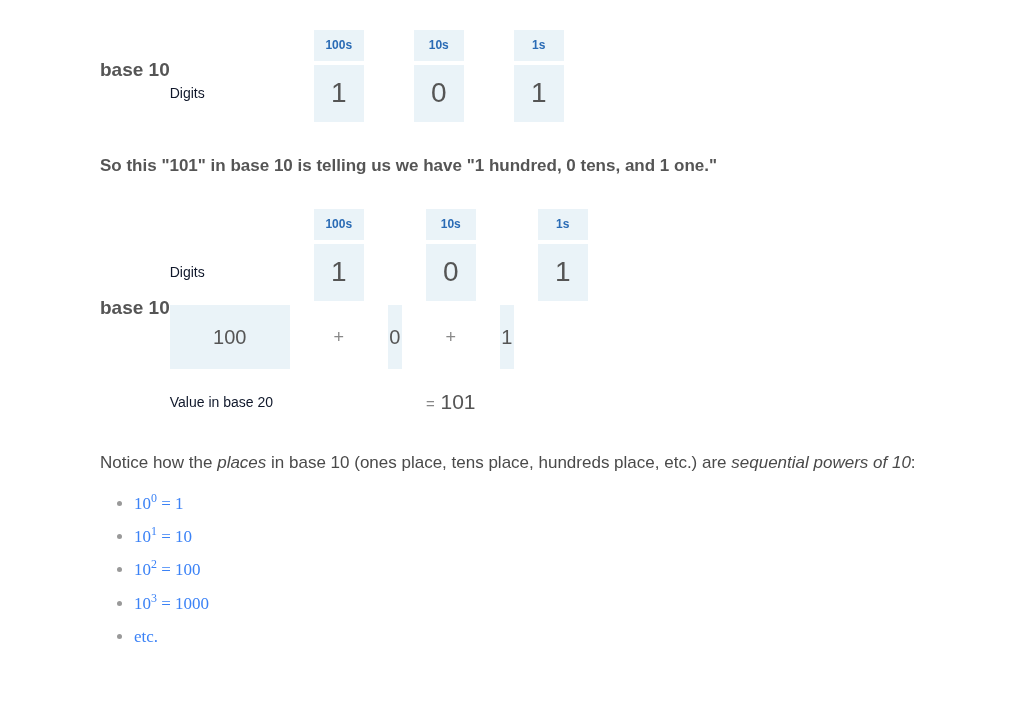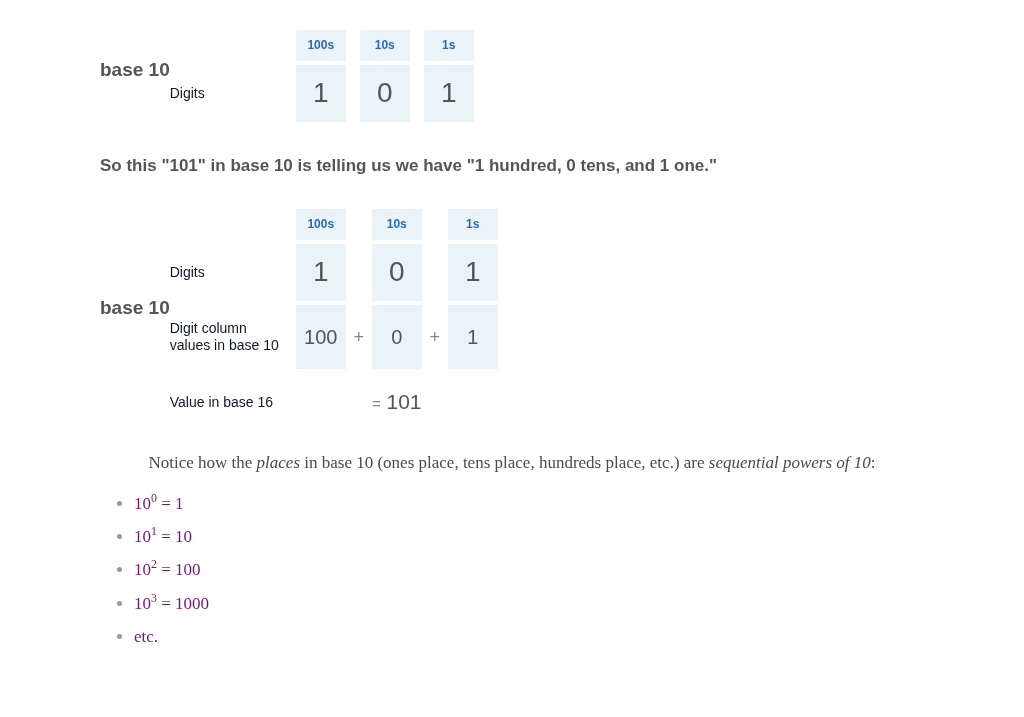--- a/index.html
+++ b/index.html
@@ -7,21 +7,21 @@
     padding: 30px 100px 40px 100px;
     font-family: Georgia, 'Times New Roman', serif;
     color: #4a4a4a;
     font-size: 17px;
     line-height: 1.6;
   }
   .sans { font-family: -apple-system, BlinkMacSystemFont, "Segoe UI", Helvetica, Arial, sans-serif; }
 
   .table-block { display: flex; flex-direction: row; align-items: center; margin: 0 0 30px 0; }
   .table-title { font-weight: 700; color:#555; font-size: 19px; margin-bottom: 12px; text-align:center; }
-  .table-grid { display: grid; column-gap: 6px; align-items: center; }
+  .table-grid { display: grid; column-gap: 24px; align-items: center; }
   .t1 { grid-template-columns: 120px 50px 2px 50px 2px 50px; }
   .t2 { grid-template-columns: 120px 50px 14px 50px 14px 50px; }
 
   .rowlabel { font-size: 14px; color:#0f172a; padding-right: 8px; line-height:1.2; }
   .headcell {
     background:#eaf3f8; color:#2a6bb5; font-weight:700; font-size:12px;
     text-align:center; padding:6px 0;
   }
   .digitcell {
     background:#eaf3f8; color:#555; font-size:28px; text-align:center; padding:6px 0;
@@ -30,25 +30,25 @@
   .valcell {
     background:#eaf3f8; color:#555; font-size:20px; text-align:center; padding:16px 0;
   }
   .op { color:#888; font-size:18px; text-align:center; }
   .spacer4 { height:4px; }
   .resultrow { font-size:21px; color:#555; }
   .eqwrap { text-align:center; grid-column: 2 / span 5; }
 
   .emphasis-line { font-weight:700; color:#555; margin: 10px 0 30px 0; }
 
-  .body-para { font-family: Liberation Serif, serif; color:#4a4a4a; margin: 14px 0; text-align: center; }
+  .body-para { font-family: Liberation Sans, sans-serif; color:#4a4a4a; margin: 14px 0; }
   .body-para em { font-style: italic; }
 
   ul.powers { margin: 8px 0 0 34px; padding:0; }
-  ul.powers li { margin: 6px 0; font-family: Georgia, serif; color:#701a75; }
+  ul.powers li { margin: 6px 0; font-family: Georgia, serif; color:#3b82f6; }
   ul.powers li::marker { color:#999; }
   sup { font-size:0.7em; vertical-align: super; line-height:0; }
 </style>
 </head>
 <body>
 
 <div class="table-block sans">
   <div class="table-title">base 10</div>
   <div class="table-grid t1">
     <div></div>
@@ -85,30 +85,29 @@
 
     <div class="rowlabel">Digits</div>
     <div class="digitcell">1</div>
     <div></div>
     <div class="digitcell">0</div>
     <div></div>
     <div class="digitcell">1</div>
 
     <div class="spacer4" style="grid-column:1/-1"></div>
 
-    <div class="rowlabel">Digit column values in base 10</div>
     <div class="valcell">100</div>
     <div class="op">+</div>
     <div class="valcell">0</div>
     <div class="op">+</div>
     <div class="valcell">1</div>
 
     <div style="height:16px; grid-column:1/-1"></div>
 
-    <div class="rowlabel">Value in base 16</div>
+    <div class="rowlabel">Value in base 20</div>
     <div class="eqwrap resultrow">
       <span style="font-size:15px; color:#888;">=</span>
       <span style="margin-left:0;">101</span>
     </div>
   </div>
 </div>
 
 <p class="body-para">
   <span>Notice how the </span><em>places</em><span> in base 10 (ones place, tens place, hundreds place, etc.) are </span><em>sequential powers of 10</em><span>:</span>
 </p>

